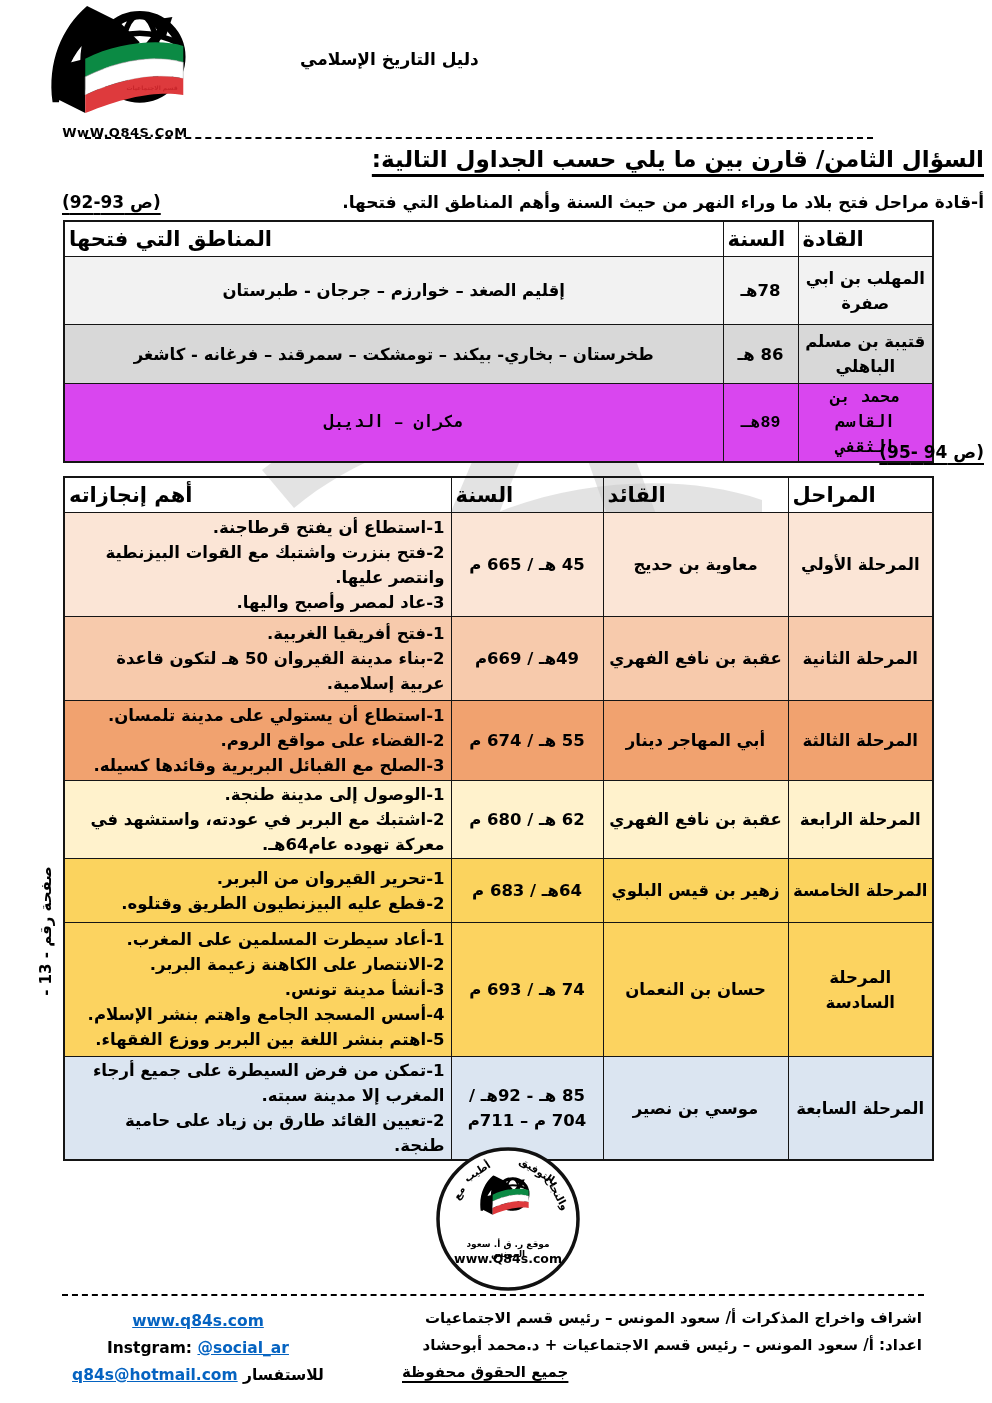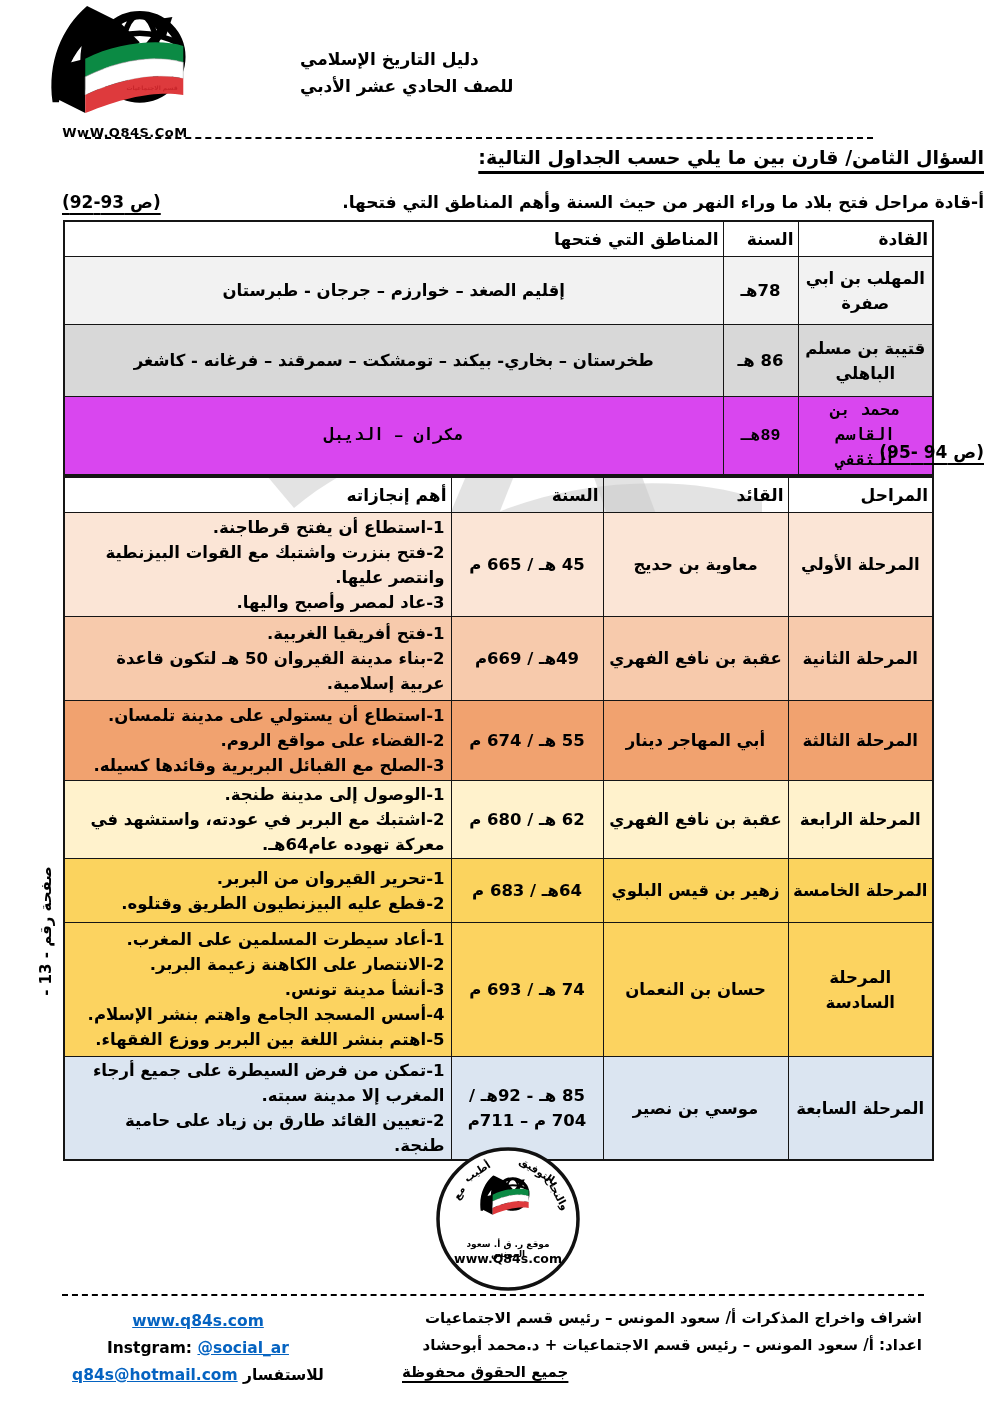--- a/index.html
+++ b/index.html
@@ -9,33 +9,33 @@
   
   .logo-top{left:34px;top:6px;width:182px;text-align:center;z-index:3;}
   .logo-top svg{display:block;width:178px;height:118px;}
   .flag-tiny{position:absolute;left:86px;top:78px;width:64px;font-size:6px;line-height:7px;color:#c8262b;text-align:center;}
   .logo-site{font-size:13px;letter-spacing:.5px;direction:ltr;margin-top:1px;}
   
   .header-center{left:300px;top:46px;width:520px;text-align:left;font-size:17px;line-height:27px;z-index:2;}
   .dash1{left:85px;top:137px;width:788px;border-top:2.4px dashed #000;z-index:2;}
   .dash2{left:62px;top:1294px;width:862px;border-top:2.6px dashed #000;z-index:2;}
   
-  .main-title{top:146px;right:8px;font-size:19px;z-index:2;
+  .main-title{top:146px;right:8px;font-size:23px;z-index:2;
               text-decoration:underline;text-decoration-thickness:2.5px;text-underline-offset:7px;}
   .sec-row{left:62px;right:8px;display:flex;justify-content:space-between;align-items:flex-end;font-size:17px;z-index:2;}
   .sec-a{top:192px;}
   .sec-b{top:442px;}
   .pageref{text-decoration:underline;text-decoration-thickness:2px;text-underline-offset:5px;}
   
   table{border-collapse:collapse;table-layout:fixed;z-index:2;position:absolute;background:transparent;}
   .t-a{left:63px;top:220px;width:869px;}
   .t-b{left:63px;top:476px;width:869px;}
   th,td{border:1.5px solid #151515;vertical-align:middle;padding:1px 4px;}
   table{border:2.5px solid #151515;}
-  th{background:#fff;font-size:17px;height:32px;text-align:right;}
+  th{background:#fff;font-size:21px;height:32px;text-align:left;}
   .t-b th{background:transparent;}
   td{font-size:16.5px;line-height:25px;text-align:center;}
   td.ach{text-align:right;padding-right:6px;white-space:pre-line;}
   td.yr{white-space:pre-line;}
   
   .wm{left:252px;top:342px;width:524px;height:316px;z-index:1;}
   
   .side-label{left:-39px;top:922px;width:170px;text-align:center;font-size:15px;
               transform:rotate(-90deg);z-index:2;}
   
@@ -89,21 +89,20 @@
   <div class="abs logo-top">
     <svg viewBox="0 0 180 130">
         <use href="#qlogo"></use>
       </svg>
     <div class="flag-tiny">قسم الاجتماعيات</div>
     <div class="logo-site">WwW.Q84S.CoM</div>
   </div>
 
   <div class="abs header-center">
     <div>دليل التاريخ الإسلامي</div>
-    <div>للصف الحادي عشر الأدبي</div>
   </div>
   <div class="abs dash1"></div>
 
   <div class="abs main-title">السؤال الثامن/ قارن بين ما يلي حسب الجداول التالية:</div>
 
   <div class="abs sec-row sec-a">
     <span>أ-قادة مراحل فتح بلاد ما وراء النهر من حيث السنة وأهم المناطق التي فتحها.</span>
     <span class="pageref">(ص 93-92)</span>
   </div>
 
@@ -117,21 +116,21 @@
         <tr>
       <th>القادة</th>
       <th>السنة</th>
       <th>المناطق التي فتحها</th>
     </tr>
     <tr style="height: 68px; background: rgb(242, 242, 242);">
       <td>المهلب بن ابي صفرة</td>
       <td class="yr">78هـ</td>
       <td>إقليم الصغد – خوارزم – جرجان - طبرستان</td>
     </tr>
-    <tr style="height: 72px; background: rgb(216, 216, 216);">
+    <tr style="height: 59px; background: rgb(216, 216, 216);">
       <td>قتيبة بن مسلم الباهلي</td>
       <td class="yr">86 هـ</td>
       <td>طخرستان – بخاري- بيكند – تومشكت – سمرقند – فرغانه - كاشغر</td>
     </tr>
     <tr style="height: 50px; background: #d946ef; font-family: Liberation Mono, monospace;">
       <td>محمد بن القاسم الثقفي</td>
       <td class="yr">89هـ</td>
       <td>مكران – الديبل</td>
     </tr>
   </tbody>

